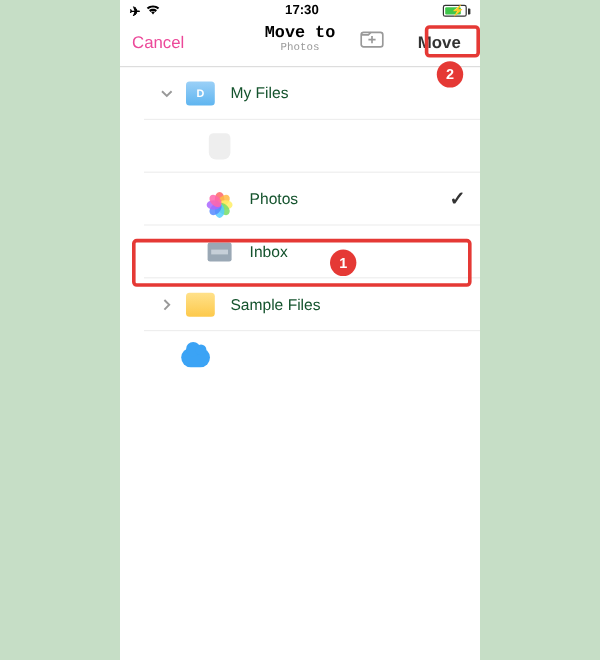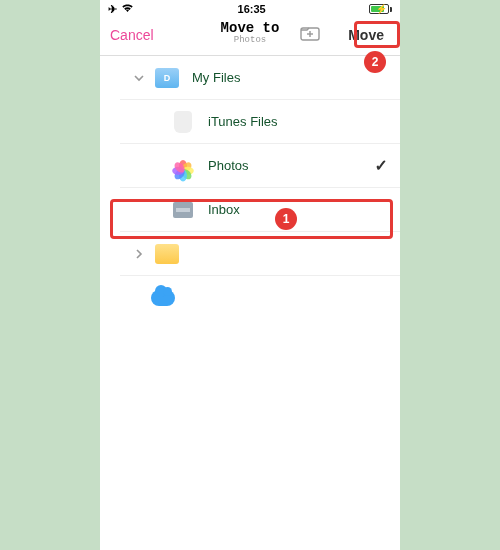--- a/index.html
+++ b/index.html
@@ -96,21 +96,21 @@
 <div class="phone">
   <div class="status-bar">
     <div class="status-left">
       <span>✈︎</span>
       <span>
         <svg width="13" height="10" viewBox="0 0 13 10">
             <path d="M6.5 9 L8 7.2 C7.2 6.5 5.8 6.5 5 7.2 Z M3.2 5.5 C5 3.9 8 3.9 9.8 5.5 L8.6 6.9 C7.4 5.9 5.6 5.9 4.4 6.9 Z M1.3 3.4 C4.1 0.9 8.9 0.9 11.7 3.4 L10.5 4.7 C8.3 2.8 4.7 2.8 2.5 4.7 Z" fill="#000"></path>
           </svg>
       </span>
     </div>
-    <div>16:35</div>
+    <div>17:30</div>
     <div class="status-right">
       <span class="battery">
         <span class="battery-body">
             <span class="battery-fill"></span>
             <span style="position:absolute;left:6px;top:-1px;color:#000;font-size:9px;">⚡</span>
           </span>
           <span class="battery-cap"></span>
       </span>
     </div>
   </div>
@@ -145,21 +145,20 @@
       <div class="icon-box" style="margin-left:6px;">
           <div class="folder-icon folder-blue"></div>
         </div>
       <span class="label">My Files</span>
     </div>
 
     <div class="row indent1 divider">
       <div class="icon-box">
           <div class="itunes-icon"></div>
         </div>
-      <span class="label">iTunes Files</span>
     </div>
 
     <div class="row indent1 divider">
       <div class="icon-box">
         <div class="photos-icon">
           <div class="petal" style="background:#f66;transform:rotate(0deg)"></div>
           <div class="petal" style="background:#fb4;transform:rotate(45deg)"></div>
           <div class="petal" style="background:#fe6;transform:rotate(90deg)"></div>
           <div class="petal" style="background:#7d6;transform:rotate(135deg)"></div>
           <div class="petal" style="background:#5cf;transform:rotate(180deg)"></div>
@@ -181,20 +180,21 @@
 
     <div class="row indent0 divider">
       <span class="chev">
         <svg width="10" height="10" viewBox="0 0 10 10">
             <path d="M3 1 L7 5 L3 9" fill="none" stroke="#999" stroke-width="1.6"></path>
           </svg>
       </span>
       <div class="icon-box" style="margin-left:6px;">
           <div class="folder-icon folder-yellow"></div>
         </div>
+      <span class="label">Sample Files</span>
     </div>
 
     <div class="row indent1">
       <div class="icon-box">
           <div class="cloud-icon"></div>
         </div>
     </div>
 
   </div>
 </div>

